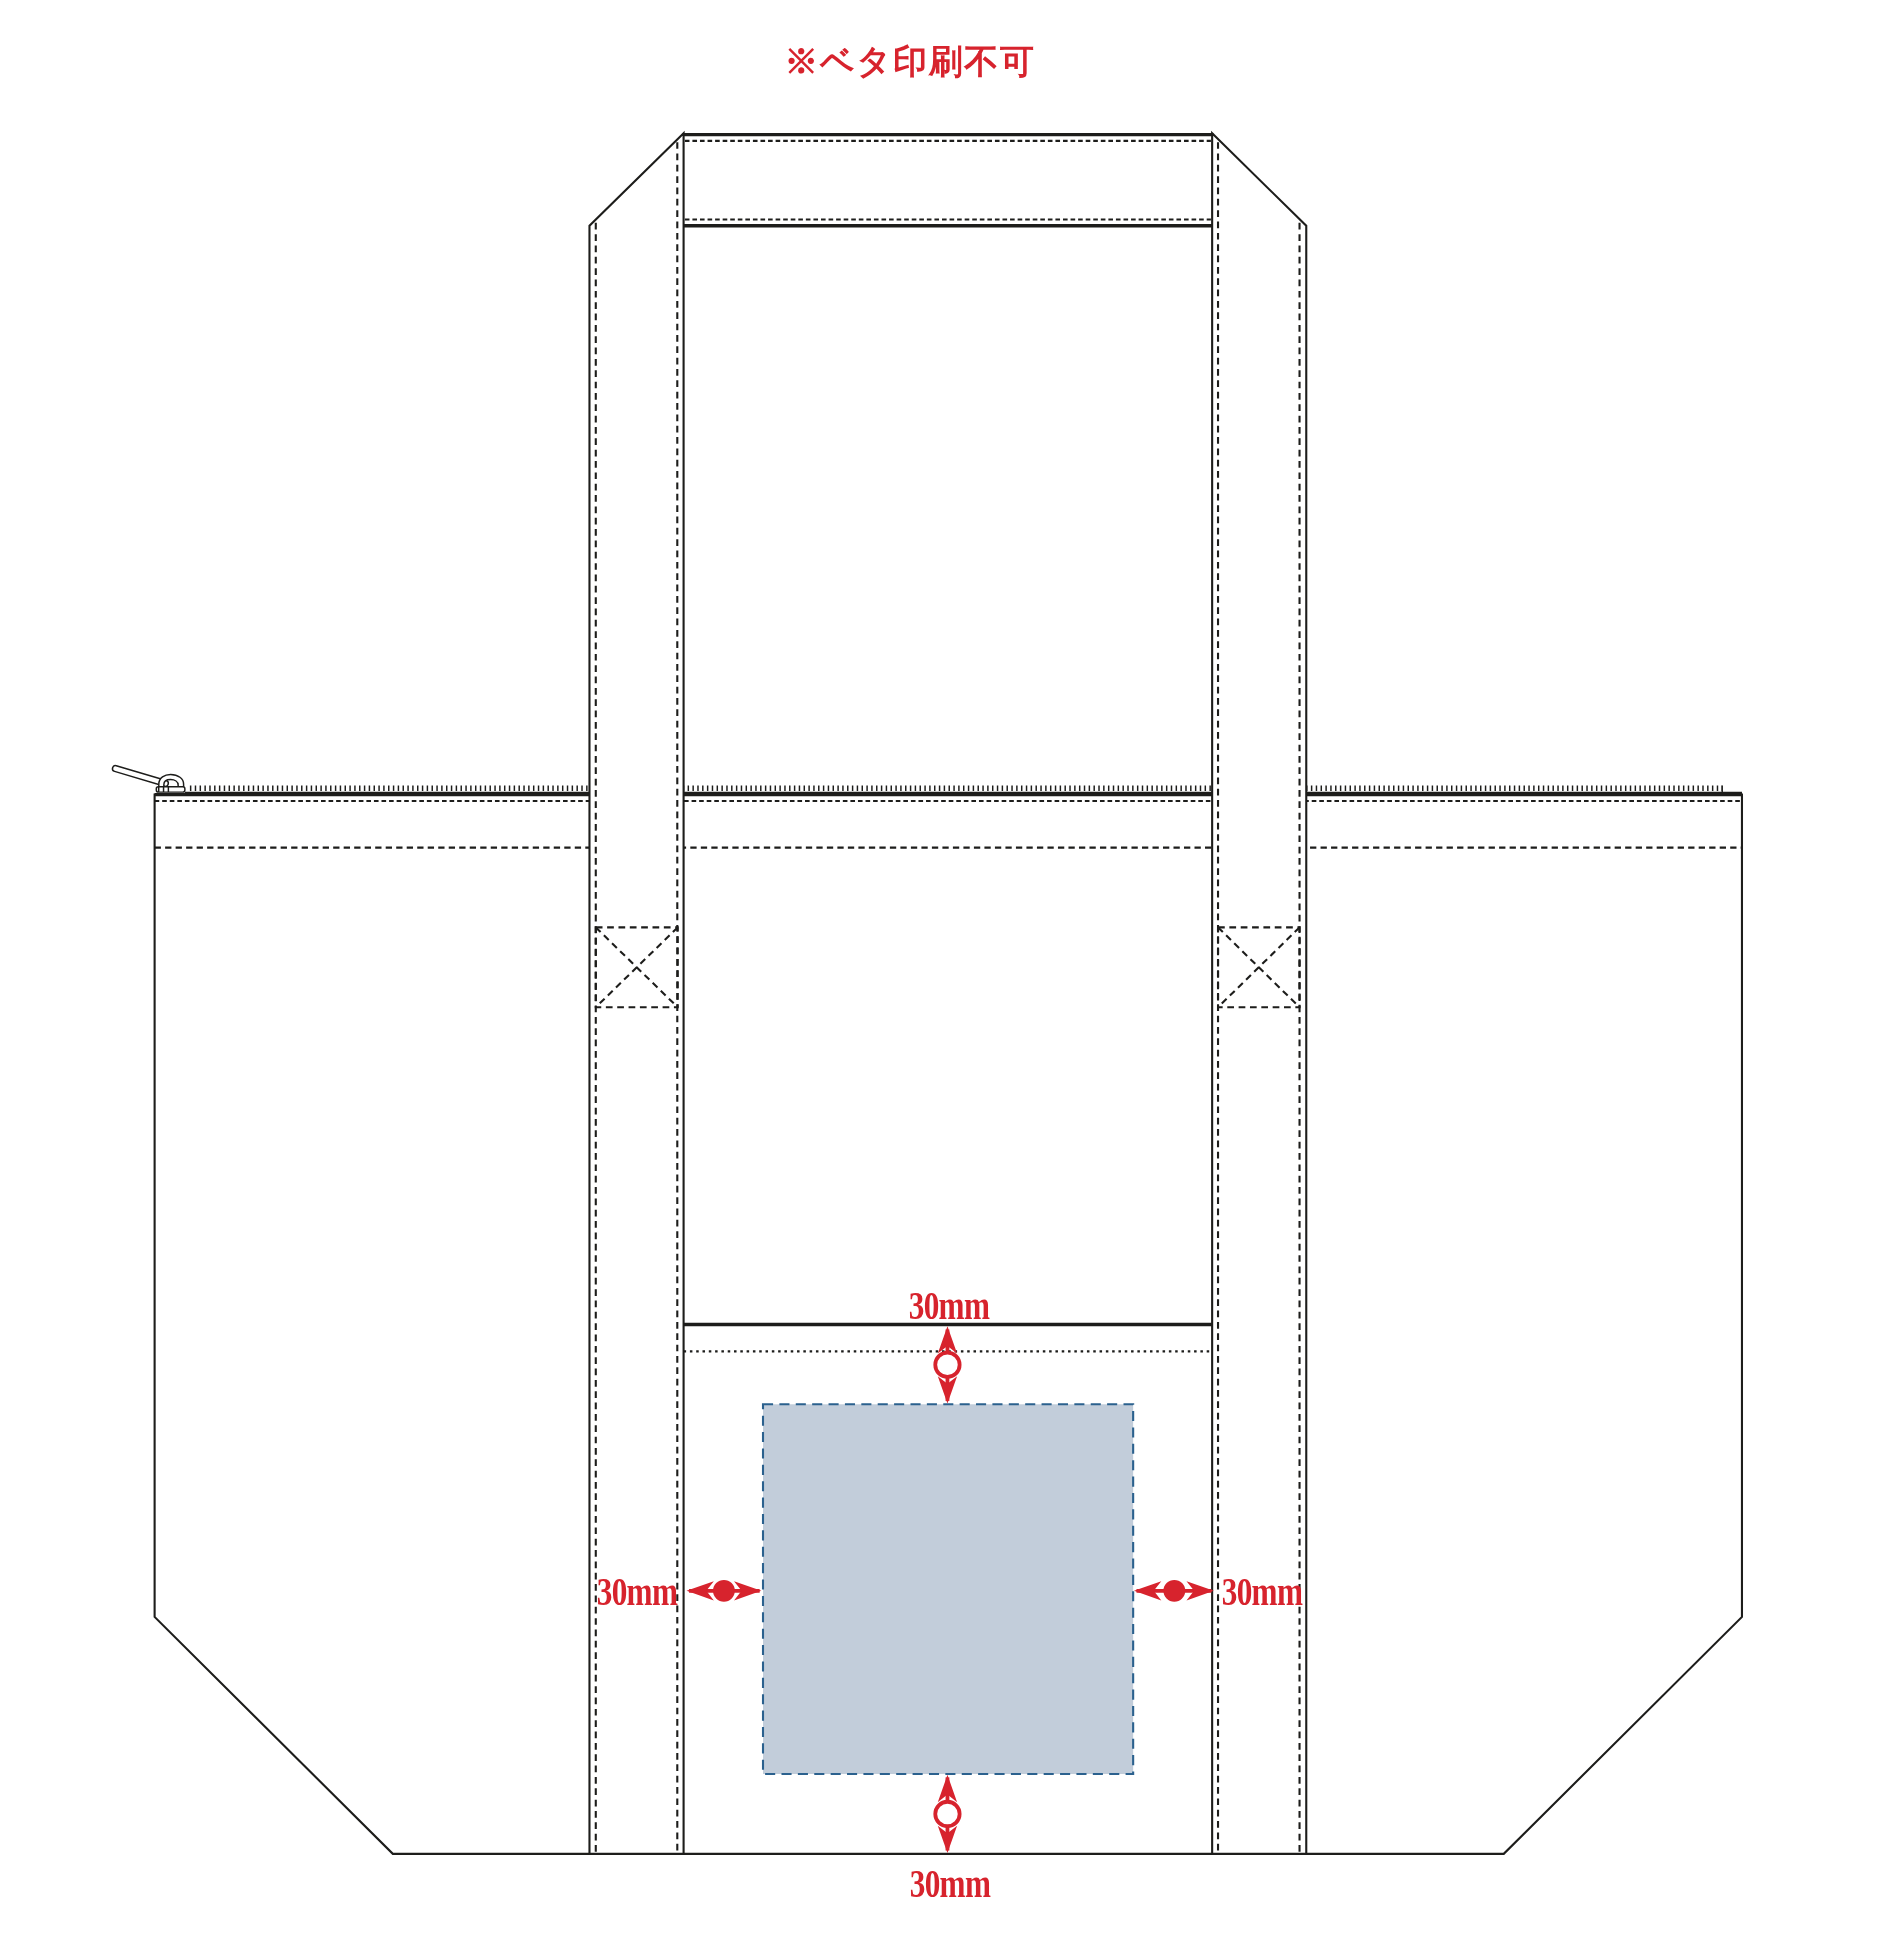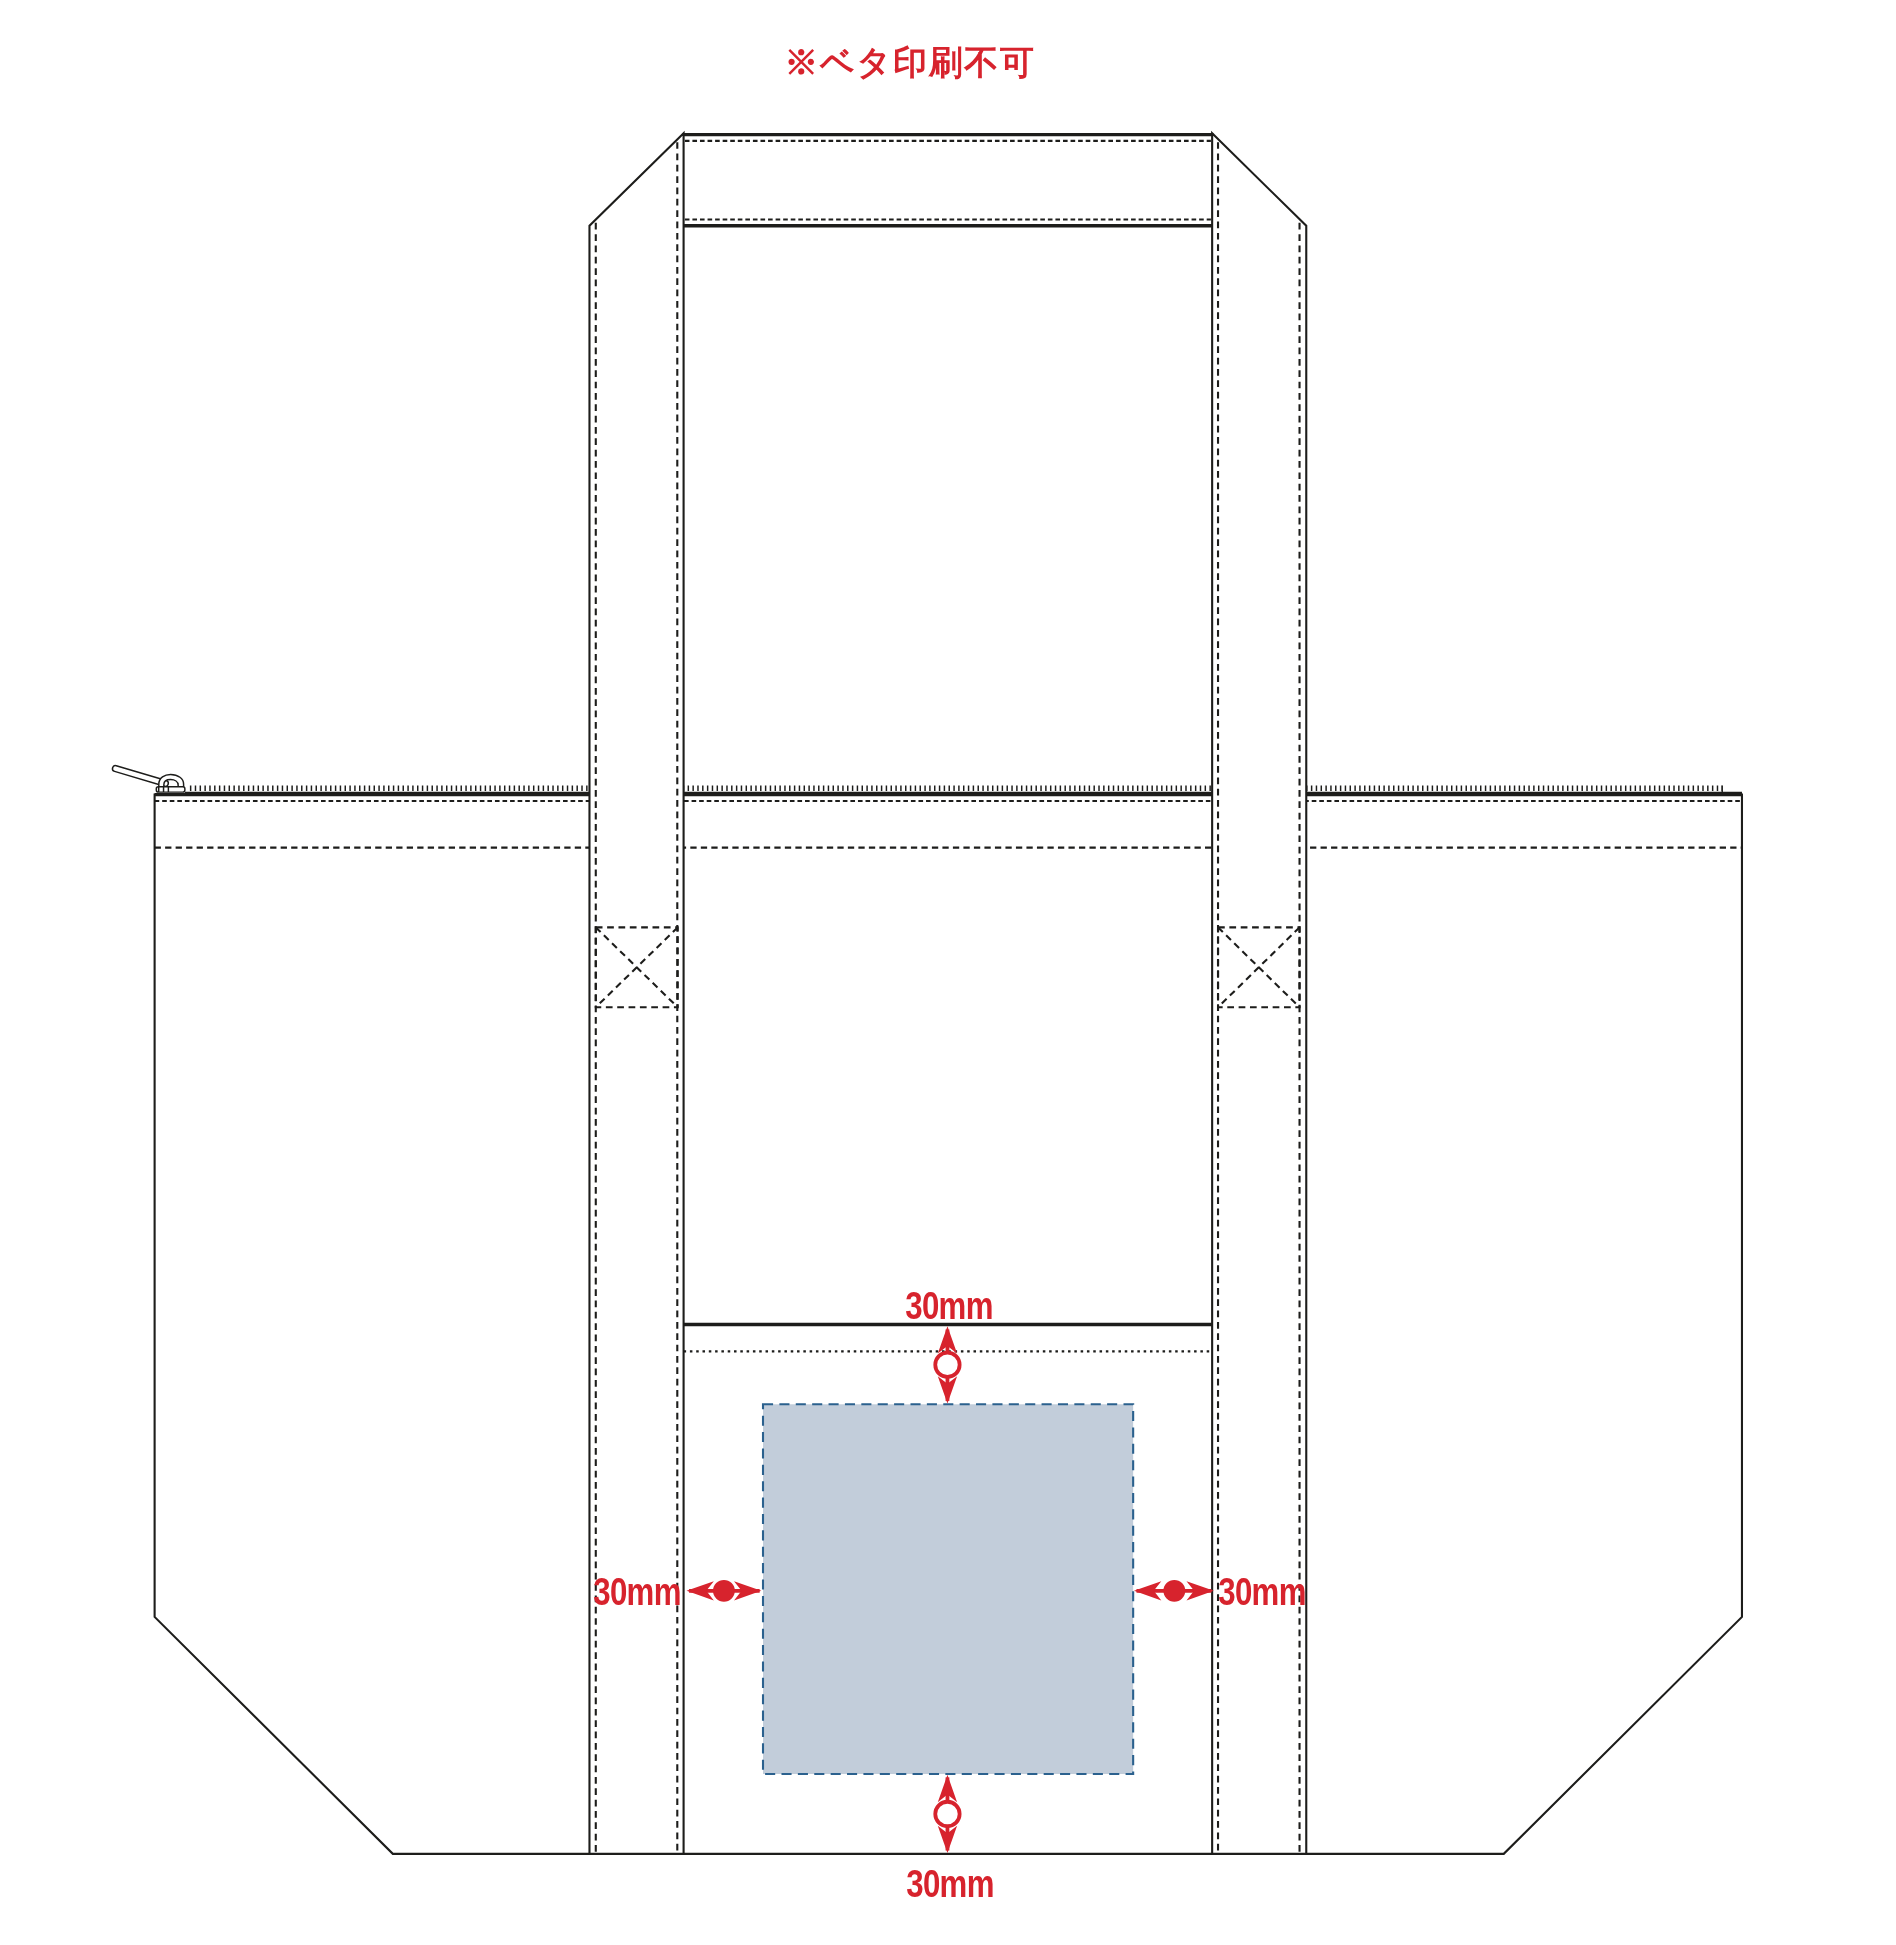--- a/index.html
+++ b/index.html
@@ -1,20 +1,20 @@
 <!DOCTYPE html>
 <html style="--background: #ffffff; --line-black: #1d1d1b; --annotation-red: #d7232d; --print-area-fill: #c2cdda; --print-area-border: #2b618e;font-size:6.7px"><head>
 <meta charset="utf-8">
 <style>
   html,body{margin:0;padding:0;background:#fff;}
   .stage{
     position:relative;
     width:1897px;height:1906px;
     background:var(--background,#fff);
-    font-family:Liberation Sans, sans-serif;
+    font-family:Liberation Serif, serif;
     overflow:hidden;
   }
   .stage svg{position:absolute;left:0;top:0;}
 
   
   .ln          {stroke:var(--line-black,#1d1d1b);fill:none;stroke-width:5;}
   .ln.heavy    {stroke-width:8;}
   .ln.thin     {stroke-width:3.5;}
   .fill-white  {fill:#ffffff;}
   .dash-coarse {stroke-dasharray:16 11;}

